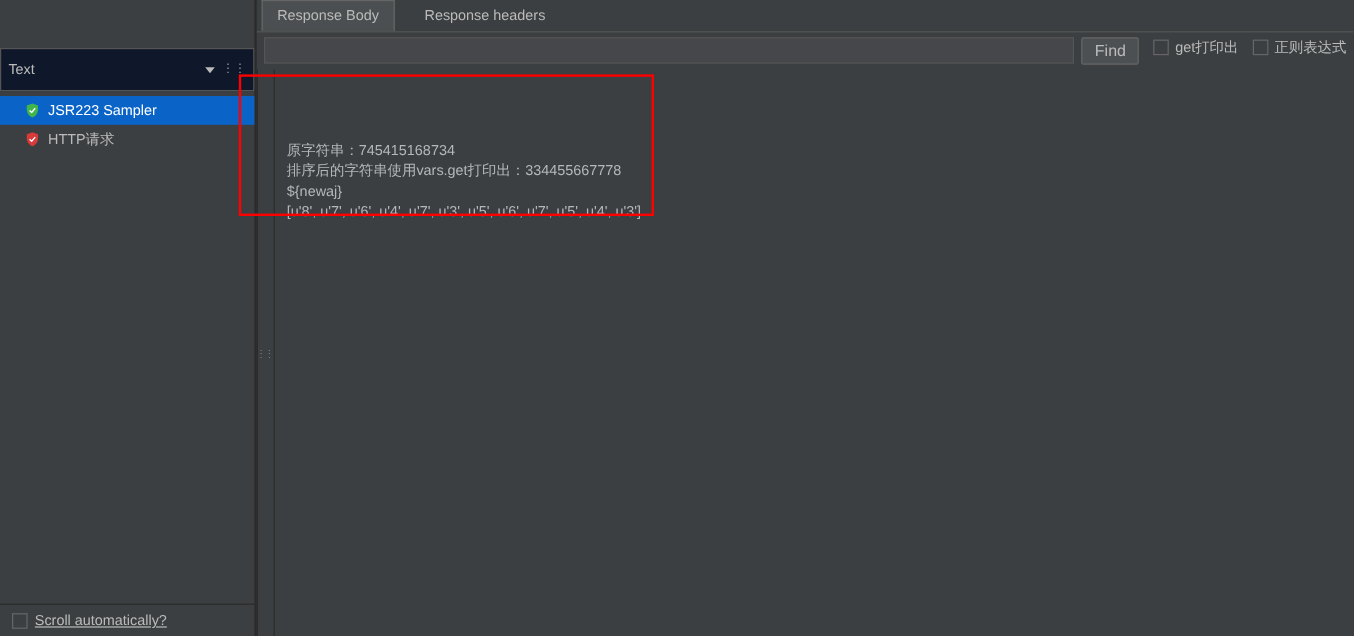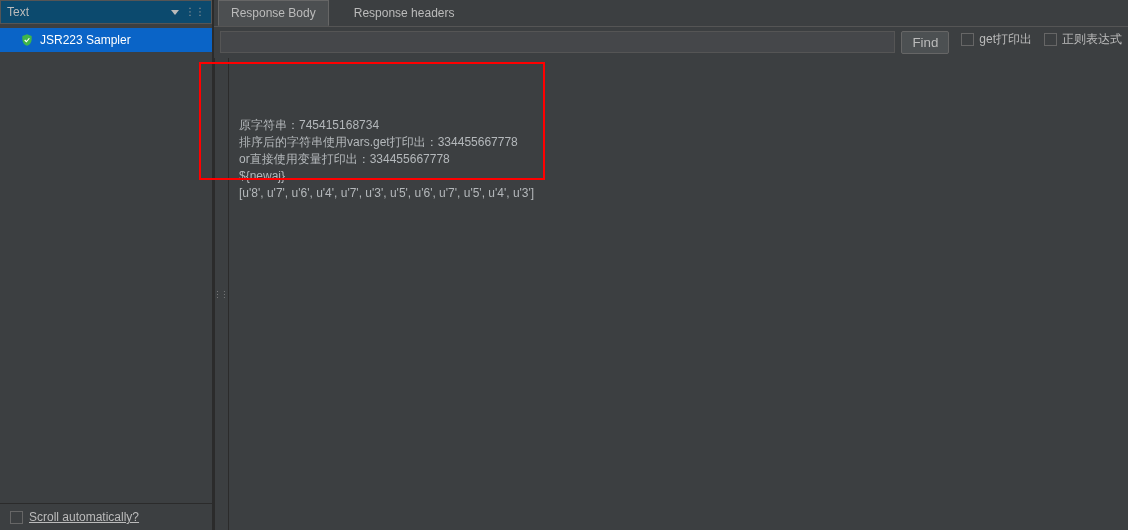--- a/index.html
+++ b/index.html
@@ -14,27 +14,28 @@
       display: flex;
     }
     .left-panel {
       width: 214px;
       background: #3c3f41;
       display: flex;
       flex-direction: column;
       border-right: 2px solid #2b2b2b;
     }
     .dropdown-row {
-      background: #0c4a6e;
+      background: #0f172a;
       border: 1px solid #555;
       display: flex;
       align-items: center;
-      padding: 5px 6px;
+      padding: 17px 6px;
       height: 24px;
       justify-content: space-between;
+      margin-top: 40px;
     }
     .dropdown-row .arrow-down {
       width: 0; height: 0;
       border-left: 4px solid transparent;
       border-right: 4px solid transparent;
       border-top: 5px solid #bbb;
     }
     .dropdown-row .drag-dots {
       margin-left: auto;
       color: #999;
@@ -205,20 +206,27 @@
       <span class="drag-dots">⋮⋮</span>
     </span>
   </div>
   <div class="tree" id="tree">
       <div class="tree-item selected">
         <svg class="shield-icon" viewBox="0 0 24 24">
           <path d="M12 2 L20 5 V11 C20 16 16.5 20.5 12 22 C7.5 20.5 4 16 4 11 V5 Z" fill="#3fb54a"></path>
           <path d="M8 12 L11 15 L16 9" stroke="#fff" stroke-width="2" fill="none"></path>
         </svg>
         <span>JSR223 Sampler</span>
+      </div>
+      <div class="tree-item">
+        <svg class="shield-icon" viewBox="0 0 24 24">
+          <path d="M12 2 L20 5 V11 C20 16 16.5 20.5 12 22 C7.5 20.5 4 16 4 11 V5 Z" fill="#d83a3a"></path>
+          <path d="M8 12 L11 15 L16 9" stroke="#fff" stroke-width="2" fill="none"></path>
+        </svg>
+        <span>HTTP请求</span>
       </div>
     </div>
   <div class="bottom-footer">
     <span class="checkbox"></span>
     <span>Scroll automatically?</span>
   </div>
 </div>
 
 <div class="right-panel">
   <div class="sub-tabs" id="sub-tabs">
@@ -236,15 +244,15 @@
       <span class="checkbox"></span>
       <span>正则表达式</span>
     </label>
   </div>
   <div class="content-area">
     <div class="gutter">
       <div class="gutter-dots">· ·<br>· ·<br>· ·</div>
     </div>
     <div class="response-text" id="response-text">
       <div class="red-box"></div>
-    <div>原字符串：745415168734</div><div>排序后的字符串使用vars.get打印出：334455667778</div><div>or直接使用变量打印出：334455667778</div><div>${newaj}</div><div>[u'8', u'7', u'6', u'4', u'7', u'3', u'5', u'6', u'7', u'5', u'4', u'3']</div></div>
+    <div>原字符串：745415168734</div><div>排序后的字符串使用vars.get打印出：334455667778</div><div>${newaj}</div><div>[u'8', u'7', u'6', u'4', u'7', u'3', u'5', u'6', u'7', u'5', u'4', u'3']</div></div>
   </div>
 </div>
 
 </body></html>

